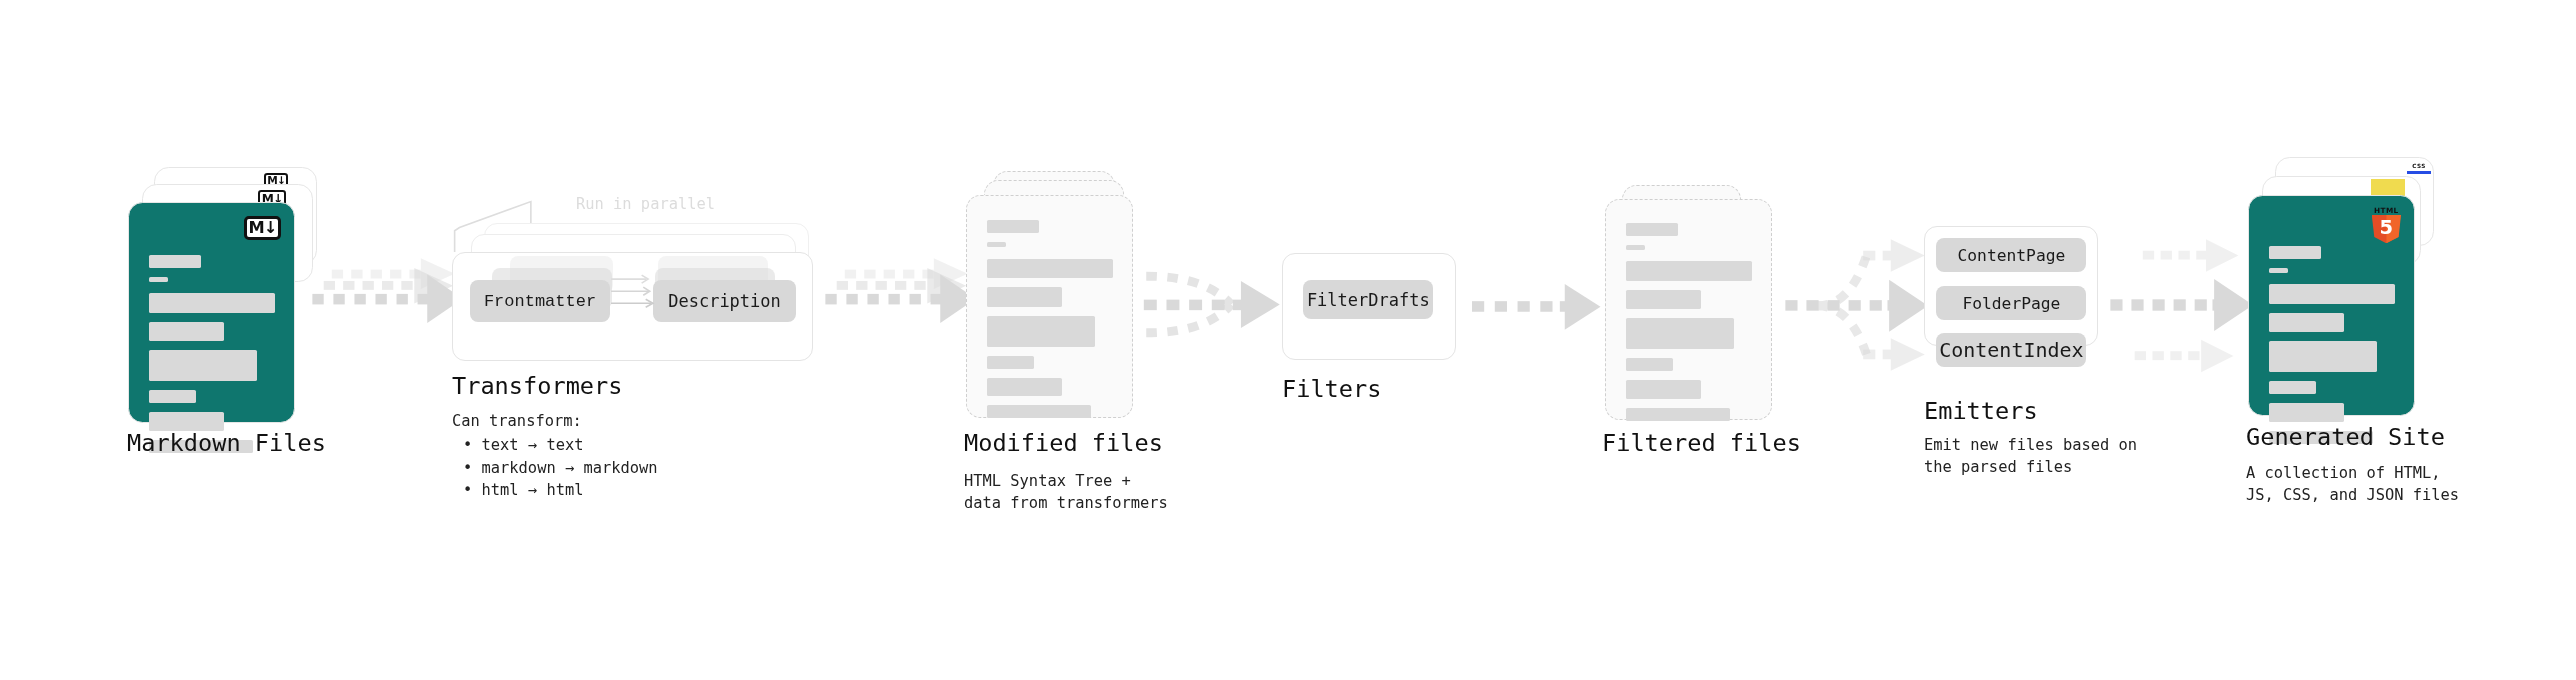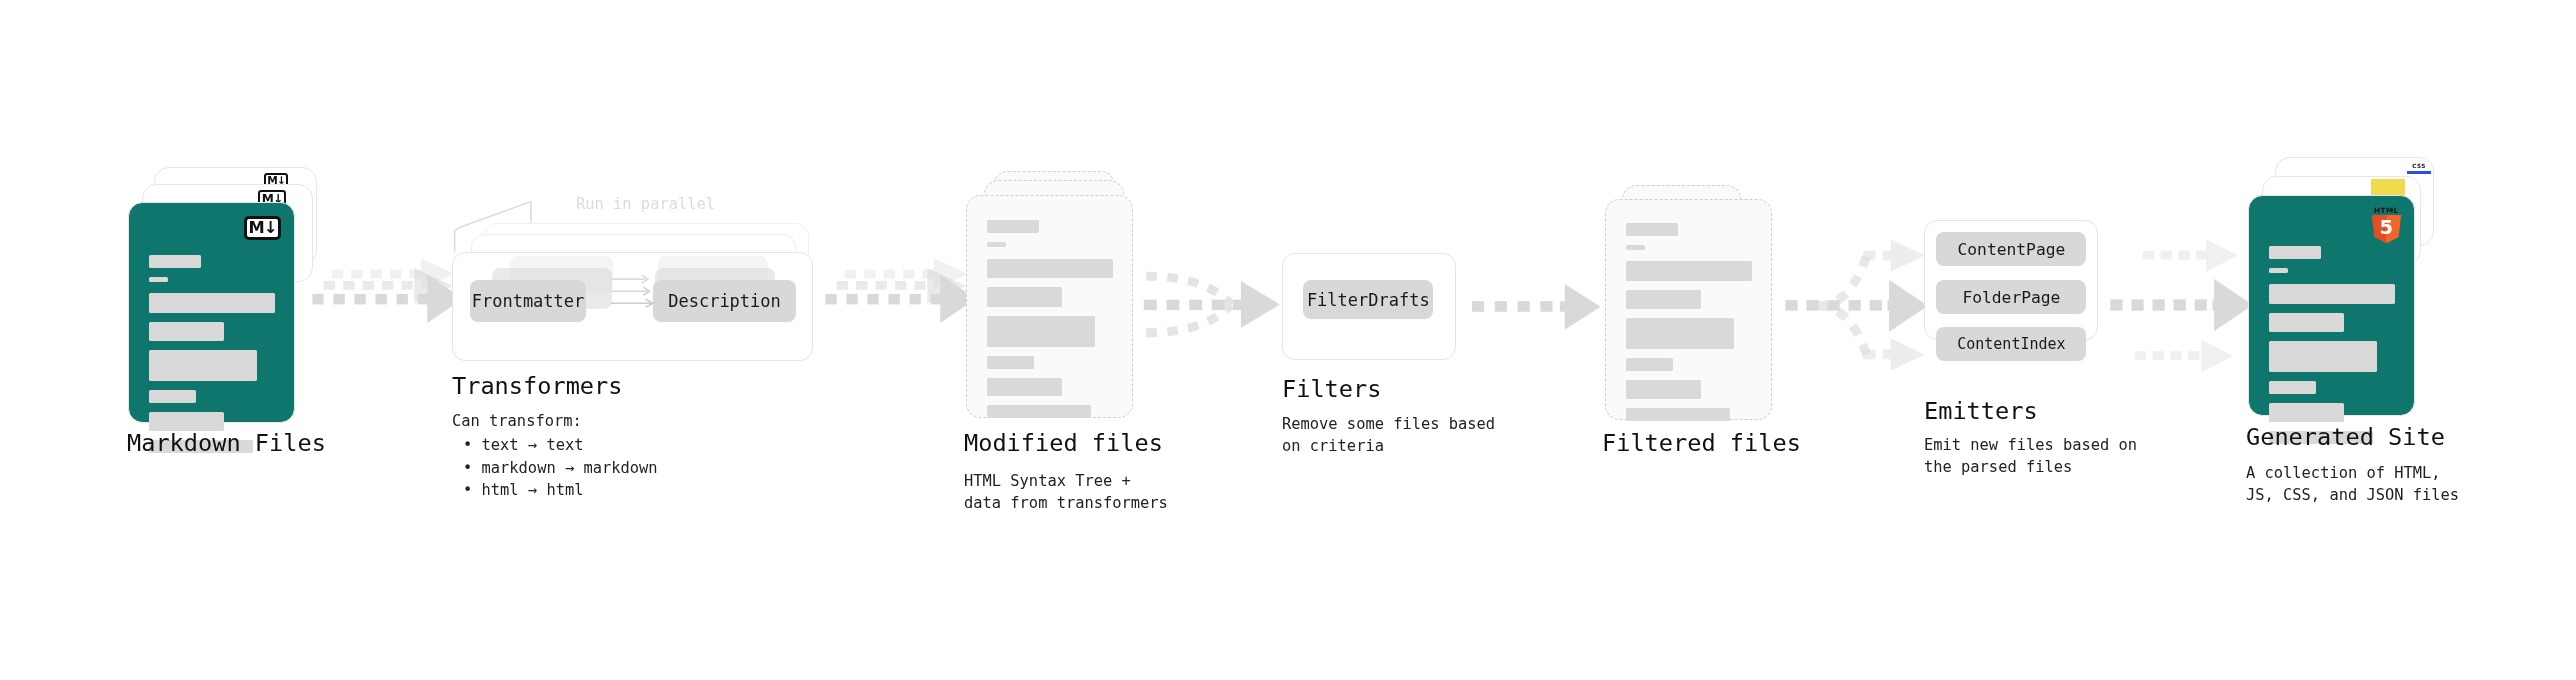--- a/index.html
+++ b/index.html
@@ -183,21 +183,21 @@
   </svg>
   <div class="annot" style="left:532px;top:195px;margin-left:44px;">Run in parallel</div>
 
   <div>
     <div class="grp" style="left:484px;top:223px;width:325px;height:93px;border-color:#f0f0f0;"></div>
     <div class="grp" style="left:471px;top:234px;width:325px;height:93px;border-color:#ededed;"></div>
     <div class="grp" style="left:452px;top:252px;width:361px;height:109px;"></div>
 
     <div class="chip f1" style="left:510px;top:256px;width:103px;height:37px;"></div>
     <div class="chip f2" style="left:492px;top:268px;width:120px;height:41px;"></div>
-    <div class="chip" style="left:470px;top:280px;width:116px;height:42px;">Frontmatter</div>
+    <div class="chip" style="left:470px;top:280px;width:140px;height:42px;font-family:Liberation Mono, monospace;">Frontmatter</div>
 
     <div class="chip f1" style="left:658px;top:256px;width:110px;height:37px;"></div>
     <div class="chip f2" style="left:655px;top:268px;width:120px;height:41px;"></div>
     <div class="chip" style="left:653px;top:280px;width:143px;height:42px;">Description</div>
 
     <svg style="left:611px;top:275px;" width="50" height="34" viewBox="0 0 62 42">
       <g stroke="#dddddd" stroke-width="2" fill="none">
         <path d="M0 5 L44 5"></path>
           <path d="M38 0 L46 5 L38 10"></path>
       </g>
@@ -281,22 +281,20 @@
       <polygon points="122,26 170,55 122,84"></polygon>
     </g>
   </svg>
 
   <div>
     <div class="grp" style="left:1282px;top:253px;width:174px;height:107px;">
       <div class="chip" style="left:20.3px;top:26px;width:130px;height:39px;">FilterDrafts</div>
     </div>
   </div>
   <div class="title" style="left:1282px;top:375px;">Filters</div>
-  <div class="sub" style="left:1282px;top:413px;">Remove some files based
-on criteria</div>
 
   <svg style="left:1472px;top:284px;" width="122" height="49" viewBox="0 0 150 60">
     <g fill="#d9d9d9">
       <rect x="0" y="21" width="15" height="13"></rect>
         <rect x="28" y="21" width="15" height="13"></rect>
       <rect x="56" y="21" width="15" height="13"></rect>
         <rect x="84" y="21" width="15" height="13"></rect>
       <rect x="108" y="21" width="13" height="13"></rect>
       <polygon points="114,0 158,28 114,56"></polygon>
     </g>
@@ -341,24 +339,24 @@
       </g>
       <g opacity="0.45">
         <rect x="96" y="150" width="15" height="12"></rect>
           <rect x="120" y="150" width="15" height="12"></rect>
         <polygon points="130,136 172,156 130,176"></polygon>
       </g>
     </g>
   </svg>
 
   <div>
-    <div class="grp" style="left:1924px;top:220px;width:174px;height:120px;">
+    <div class="grp" style="left:1924px;top:226px;width:174px;height:120px;">
       <div class="chip" style="left:11.4px;top:11.4px;width:150px;height:34px;font-size:16.3px;">ContentPage</div>
       <div class="chip" style="left:11.4px;top:59px;width:150px;height:34px;font-size:16.3px;">FolderPage</div>
-      <div class="chip" style="left:11.4px;top:106px;width:150px;height:34px;font-size:15px;">ContentIndex</div>
+      <div class="chip" style="left:11.4px;top:106px;width:150px;height:34px;font-size:20px;">ContentIndex</div>
     </div>
   </div>
   <div class="title" style="left:1924px;top:397px;">Emitters</div>
   <div class="sub" style="left:1924px;top:434px;">Emit new files based on
 the parsed files</div>
 
   <svg style="left:2110px;top:228px;" width="145" height="154" viewBox="0 0 178 190">
     <g fill="#d9d9d9">
       <g opacity="0.38">
         <rect x="40" y="28" width="14" height="11"></rect>

